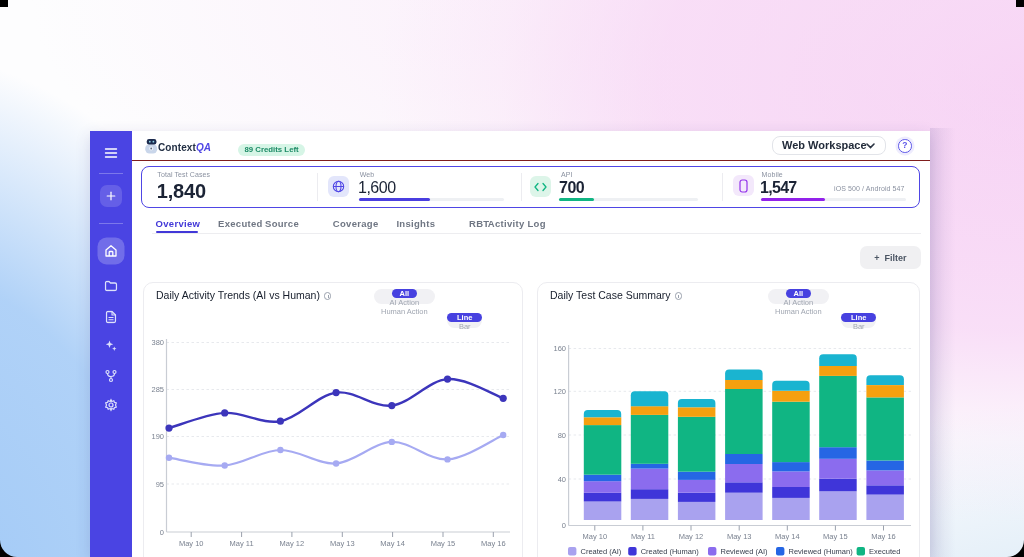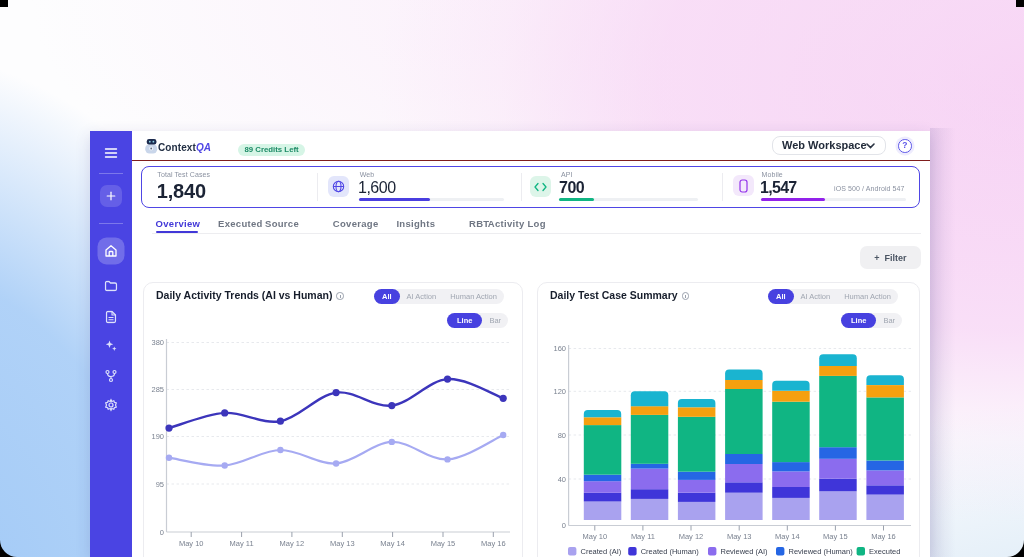--- a/index.html
+++ b/index.html
@@ -47,24 +47,24 @@
 #tabs .tab { position:absolute; top:3px; font-size:9.5px; font-weight:600; color:#6f7683; letter-spacing:0.3px; white-space:nowrap; }
 #tabs .tab.act { color:#4238d8; font-weight:700; }
 #tabdiv { position:absolute; left:62px; right:9px; top:102.2px; height:1px; background:#ededf0; }
 #ovl { position:absolute; left:65.6px; top:100.2px; width:42px; height:2px; background:#4238d8; border-radius:1px; }
 
 #filter { position:absolute; left:770px; top:115px; width:61px; height:23px; background:#f0f0f2; border-radius:7px; display:flex; align-items:center; justify-content:center; font-size:9px; font-weight:700; color:#4b5563; }
 
 .card { position:absolute; top:151px; background:#fff; border:1px solid #ececf0; border-radius:10px; height:290px; overflow:hidden; }
 #card1 { left:53px; width:380px; }
 #card2 { left:447px; width:383px; }
-.ctitle { position:absolute; left:12px; top:5.5px; font-size:10.5px; font-weight:700; color:#161d2b; letter-spacing:0px; }
+.ctitle { position:absolute; left:12px; top:5.5px; font-size:10.5px; font-weight:400; color:#161d2b; letter-spacing:0px; }
 .info { display:inline-block; width:7.5px; height:7.5px; border:1px solid #9aa1ad; border-radius:50%; vertical-align:-1px; margin-left:4px; position:relative; }
 .info:after { content:""; position:absolute; left:2.7px; top:1.5px; width:1px; height:3.5px; background:#9aa1ad; }
-.seg { position:absolute; background:#f1f1f4; border-radius:8px; height:15.5px; display:flex; align-items:center; font-size:7.5px; font-weight:500; color:#a0a6b1; }
+.seg { position:absolute; background:#f1f1f4; border-radius:8px; height:15.5px; display:flex; align-items:center; font-size:7.5px; font-weight:500; color:#a0a6b1;flex-direction:column; }
 .seg .on { background:#4741e0; color:#fff; border-radius:7.5px; height:15.5px; display:flex; align-items:center; justify-content:center; font-weight:700; }
 .seg span { padding:0 7px; }
 </style>
 </head>
 <body>
 <div id="stage">
   <div id="win">
     <div id="sidebar">
       <svg class="sb-item" style="top:21.6px;" width="13" height="11" viewBox="0 0 13 11">
           <g stroke="#ffffff" stroke-width="1.6" stroke-linecap="round">

